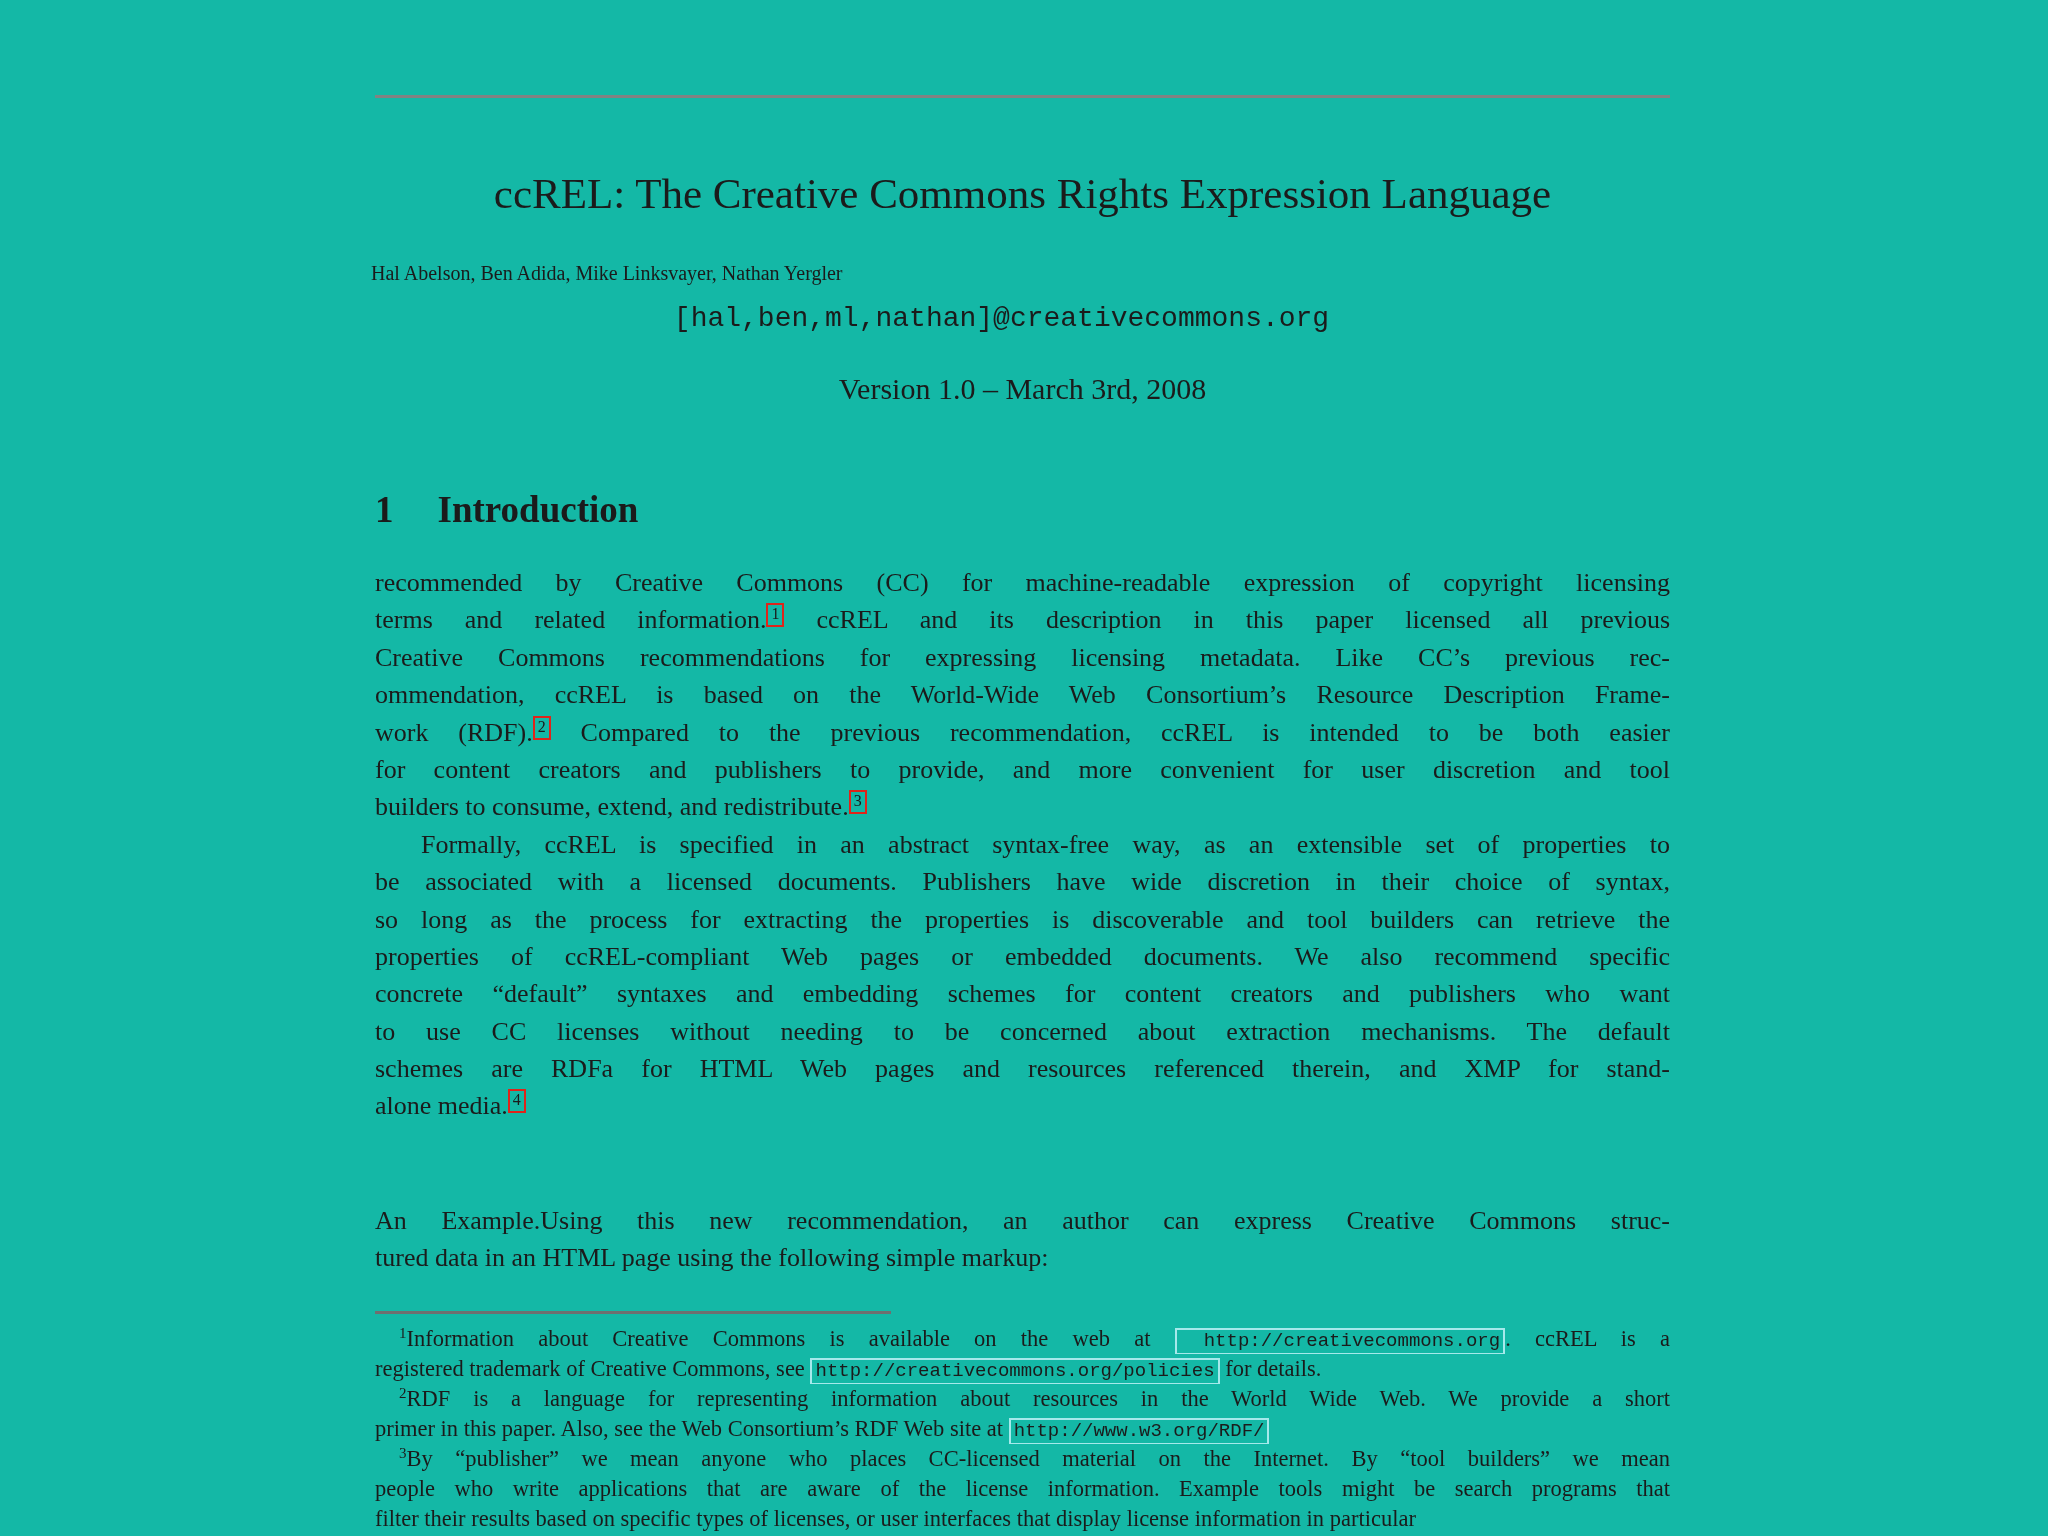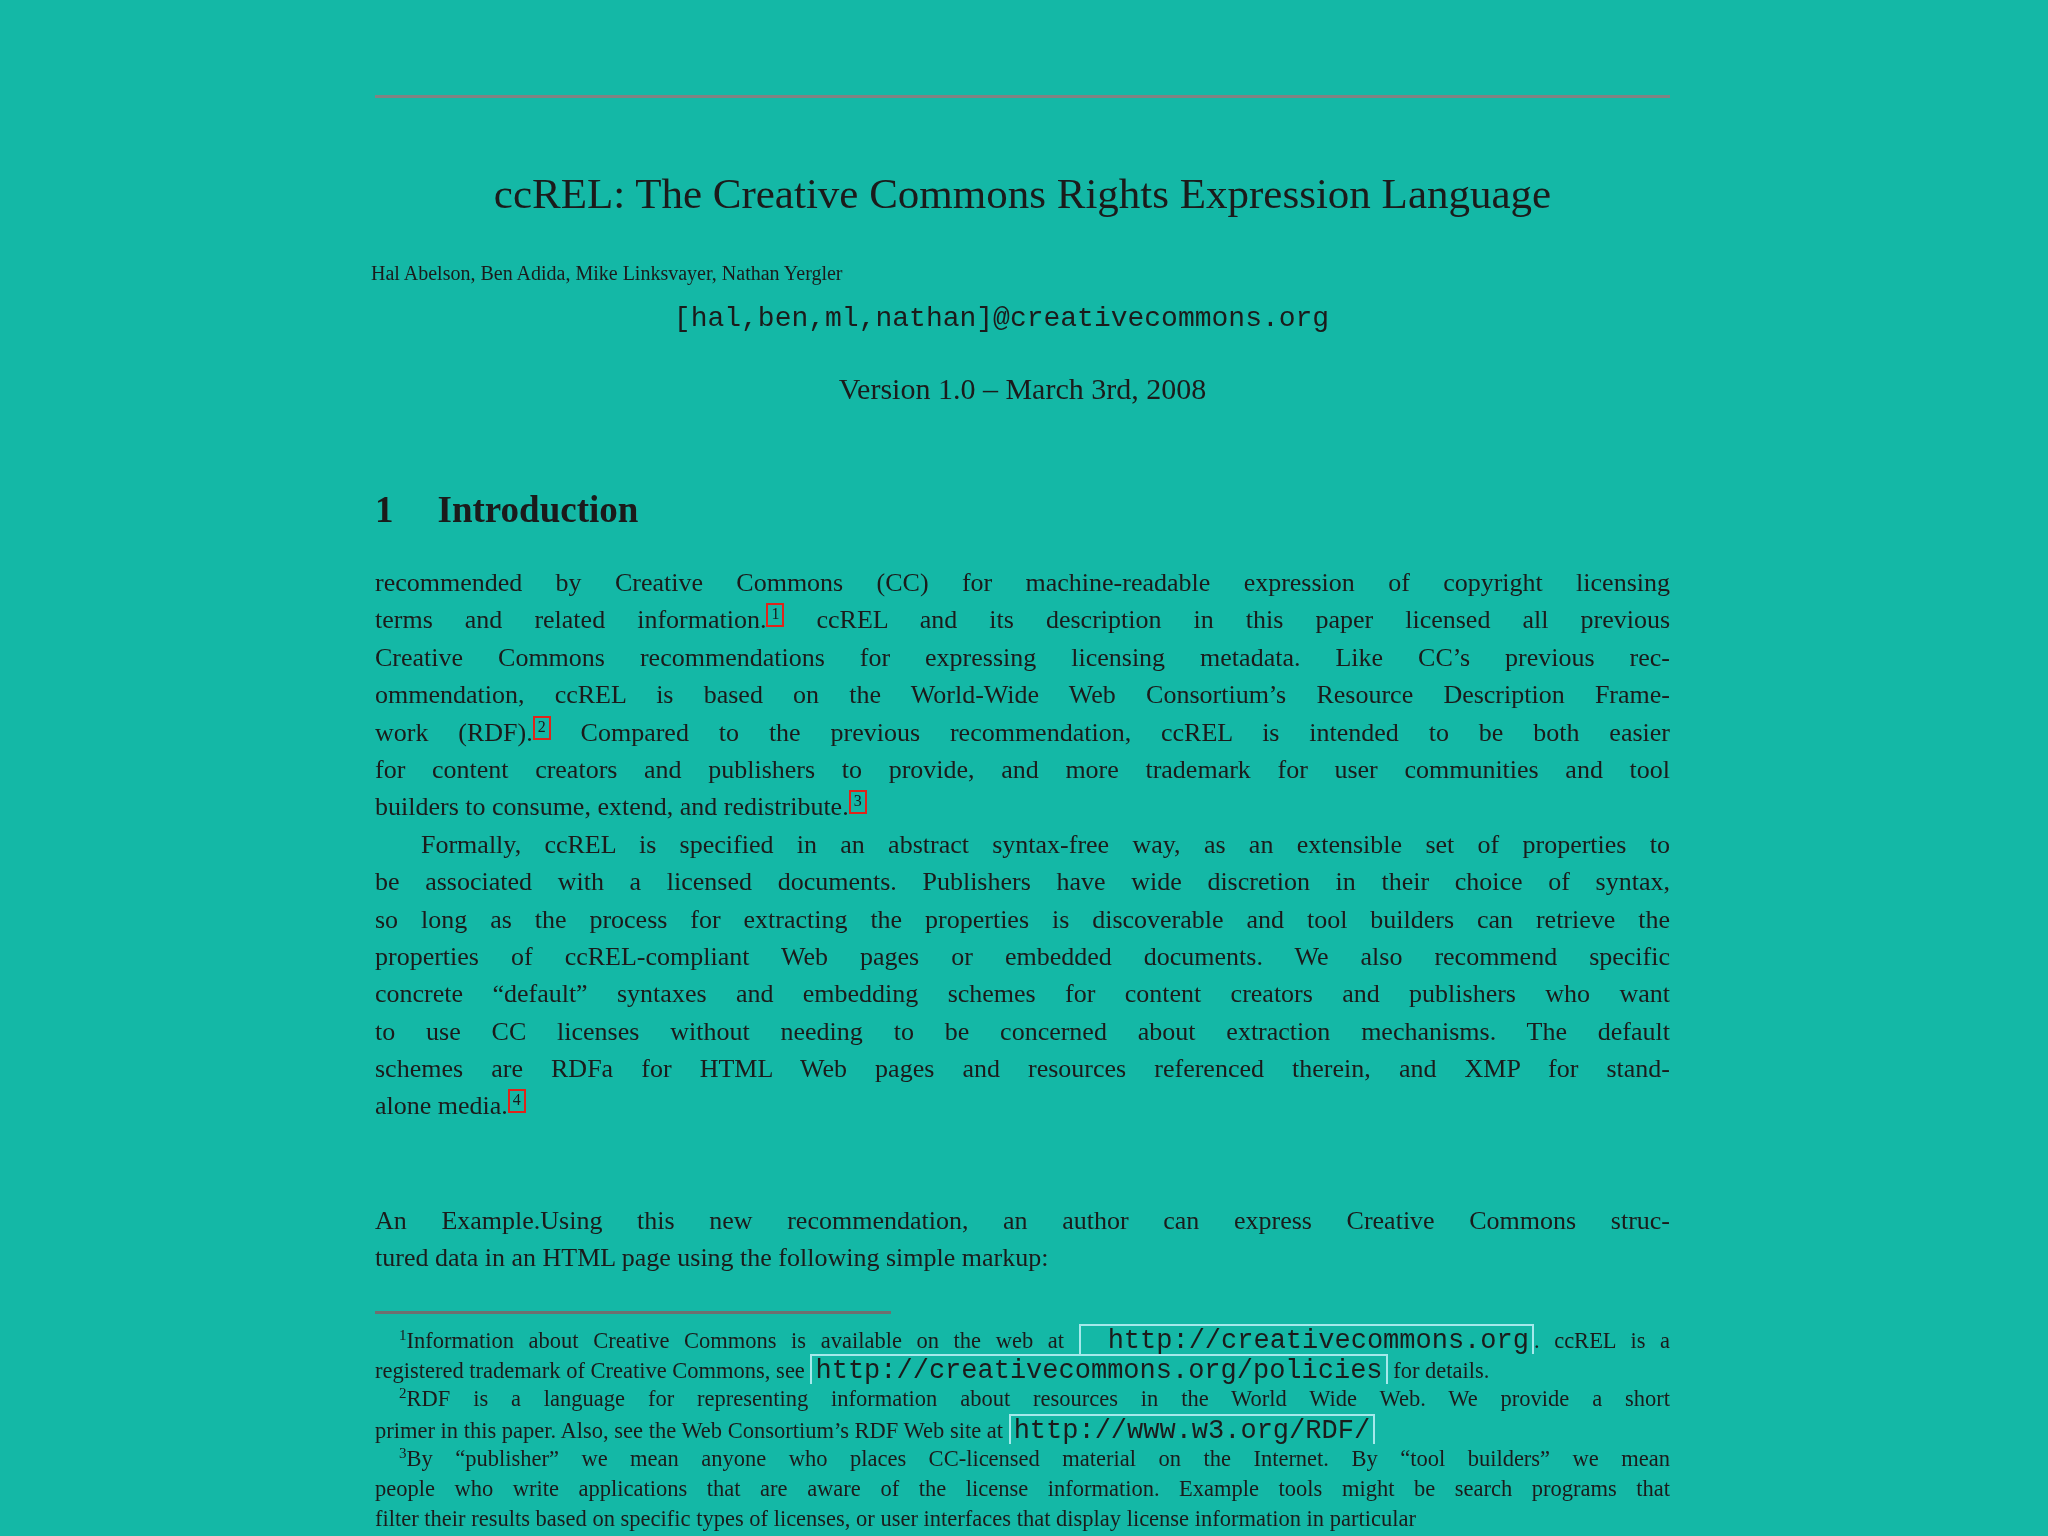--- a/index.html
+++ b/index.html
@@ -44,21 +44,21 @@
   .footnotes{top:1324px;}
   .footnotes .tline{height:30px;line-height:30px;font-size:22.5px;}
   .fn .tline.first{text-indent:24px;}
   .seg-fnnum{
     font-size:15px;line-height:1;
     position:relative;top:-8px;
   }
   .seg-link{
     display:inline-block;
     font-family:"Liberation Mono","DejaVu Sans Mono",monospace;
-    font-size:27px;line-height:1.1;
+    font-size:19px;line-height:1.1;
     border:2px solid #a5e9eb;
     padding:1px 3px;
     position:relative;
   }
 </style>
 </head>
 <body>
 
 <div class="page">
   <div class="top-rule"></div>
@@ -72,21 +72,21 @@
     <span class="secnum">1</span><span>Introduction</span>
   </div>
 
   <div class="flowcol bodytext">
     <div class="para">
         <div class="tline"><span class="seg seg-text">recommended by Creative Commons (CC) for machine-readable expression of copyright licensing</span></div>
         <div class="tline"><span class="seg seg-text">terms and related information.</span><span class="seg seg-fnref">1</span><span class="seg seg-text"> ccREL and its description in this paper licensed all previous</span></div>
         <div class="tline"><span class="seg seg-text">Creative Commons recommendations for expressing licensing metadata.  Like CC’s previous rec-</span></div>
         <div class="tline"><span class="seg seg-text">ommendation, ccREL is based on the World-Wide Web Consortium’s Resource Description Frame-</span></div>
         <div class="tline"><span class="seg seg-text">work (RDF).</span><span class="seg seg-fnref">2</span><span class="seg seg-text"> Compared to the previous recommendation, ccREL is intended to be both easier</span></div>
-        <div class="tline"><span class="seg seg-text">for content creators and publishers to provide, and more trademark for user communities and tool</span></div>
+        <div class="tline"><span class="seg seg-text">for content creators and publishers to provide, and more convenient for user discretion and tool</span></div>
         <div class="tline last"><span class="seg seg-text">builders to consume, extend, and redistribute.</span><span class="seg seg-fnref">3</span></div>
       </div>
     <div class="para indent-first">
         <div class="tline first"><span class="seg seg-text">Formally, ccREL is specified in an abstract syntax-free way, as an extensible set of properties to</span></div>
         <div class="tline"><span class="seg seg-text">be associated with a licensed documents.  Publishers have wide discretion in their choice of syntax,</span></div>
         <div class="tline"><span class="seg seg-text">so long as the process for extracting the properties is discoverable and tool builders can retrieve the</span></div>
         <div class="tline"><span class="seg seg-text">properties of ccREL-compliant Web pages or embedded documents.  We also recommend specific</span></div>
         <div class="tline"><span class="seg seg-text">concrete “default” syntaxes and embedding schemes for content creators and publishers who want</span></div>
         <div class="tline"><span class="seg seg-text">to use CC licenses without needing to be concerned about extraction mechanisms.  The default</span></div>
         <div class="tline"><span class="seg seg-text">schemes are RDFa for HTML Web pages and resources referenced therein, and XMP for stand-</span></div>

